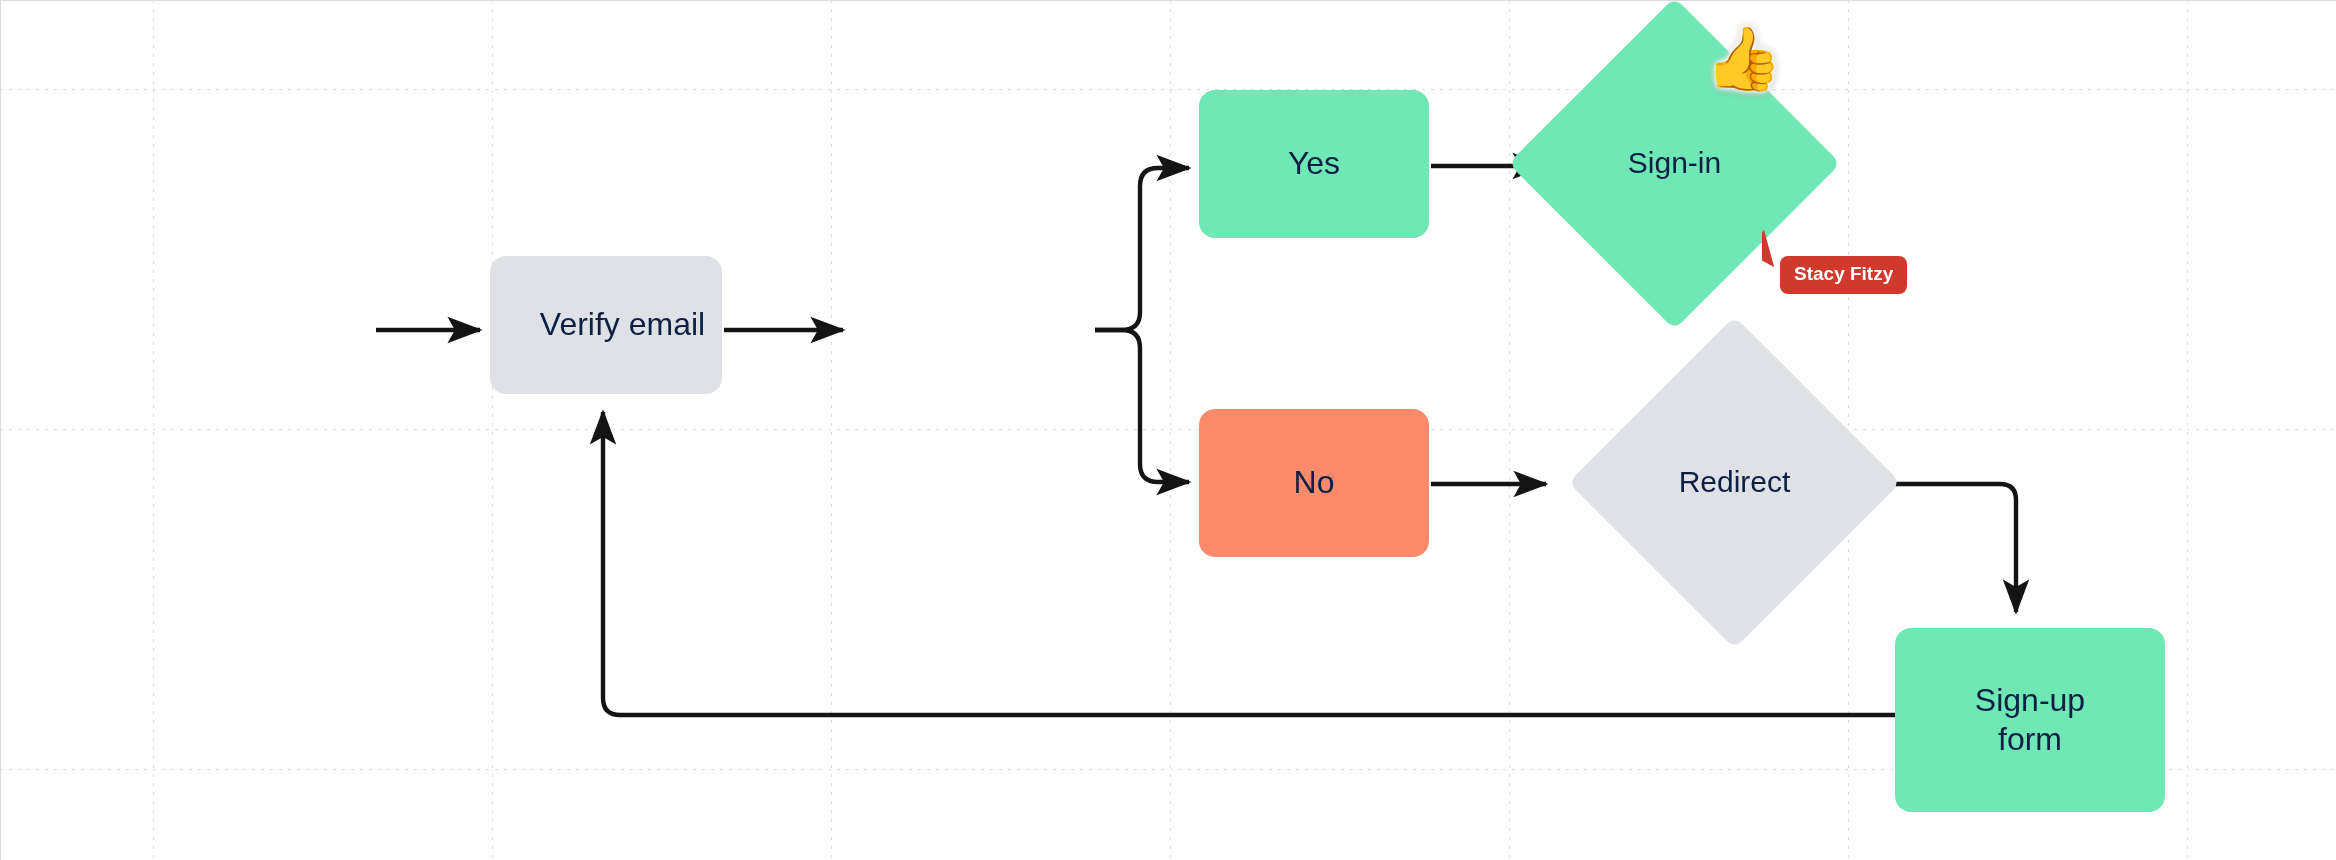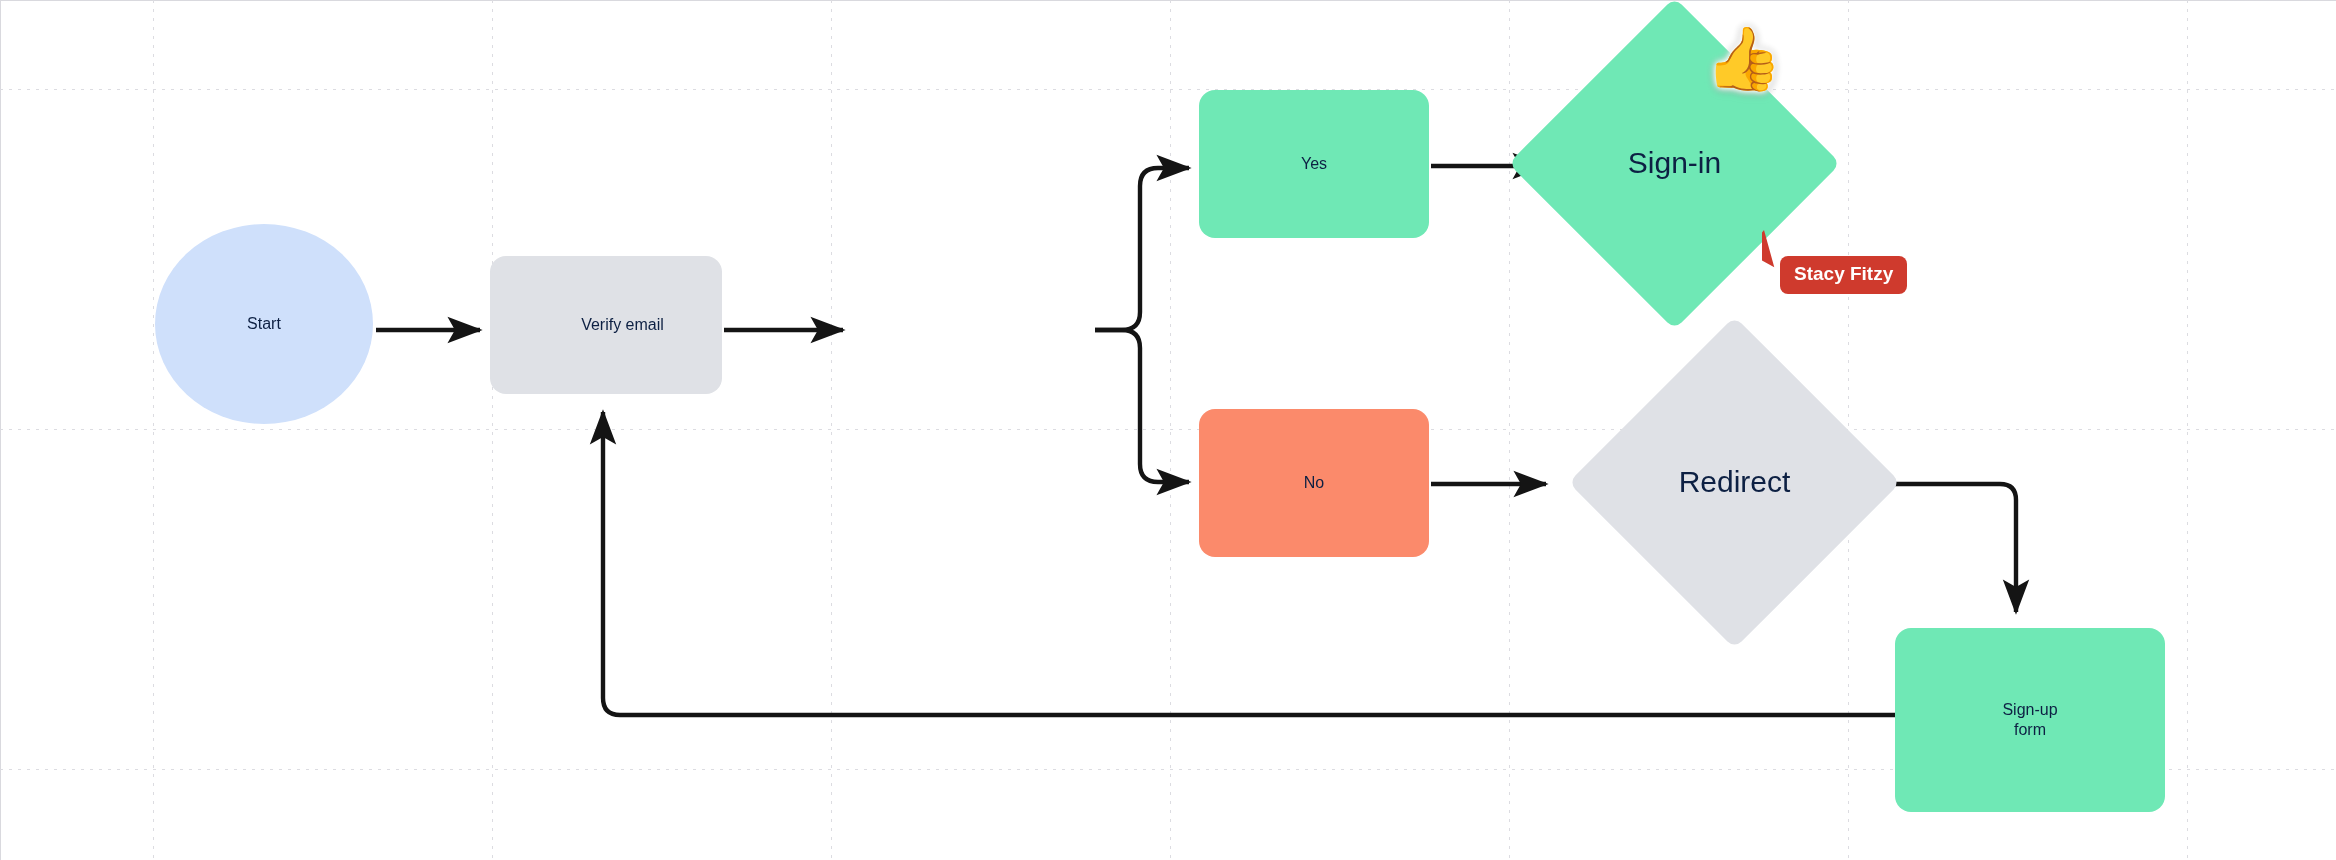--- a/index.html
+++ b/index.html
@@ -42,21 +42,21 @@
     background-image: repeating-linear-gradient(to right,
       #dcdce1 0px, #dcdce1 3px, transparent 3px, transparent 9px);
   }
   .node {
     position: absolute;
     display: flex;
     align-items: center;
     justify-content: center;
     text-align: center;
     color: #0d2043;
-    font-size: 16px;
+    font-size: 32px;
     line-height: 1.22;
     box-sizing: border-box;
     z-index: 5;
   }
   .node-circle { border-radius: 50%; }
   .node-rect   { border-radius: 16px; }
   .node-diamond-wrap {
     position: absolute;
     z-index: 5;
   }
@@ -158,23 +158,20 @@
       <path d="M 1431 166 L 1545 166" marker-end="url(#arrowhead)"></path>
 
       <path d="M 1431 484 L 1546 484" marker-end="url(#arrowhead)"></path>
 
       <path d="M 1793 484 L 2000 484 Q 2016 484 2016 500 L 2016 612" marker-end="url(#arrowhead)"></path>
 
       <path d="M 1895 715 L 620 715 Q 603 715 603 698 L 603 412" marker-end="url(#arrowhead)"></path>
     </g>
   </svg>
 
-  <div class="node node-circle" style="left:155px; top:224px; width:218px; height:200px; background:#cfe0fb;">
-    <span>Start</span>
-  </div>
 
   <div class="node node-rect" style="left:490px; top:256px; width:232px; height:138px; background:#dfe1e6;padding-left:33px;">
     <span>Verify email</span>
   </div>
 
 
   <div class="node node-rect" style="left:1199px; top:90px; width:230px; height:148px; background:#6fe8b5;">
     <span>Yes</span>
   </div>
 

